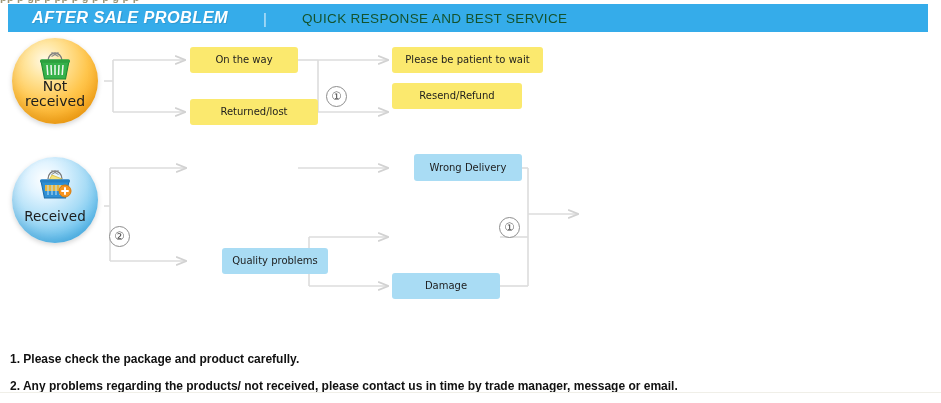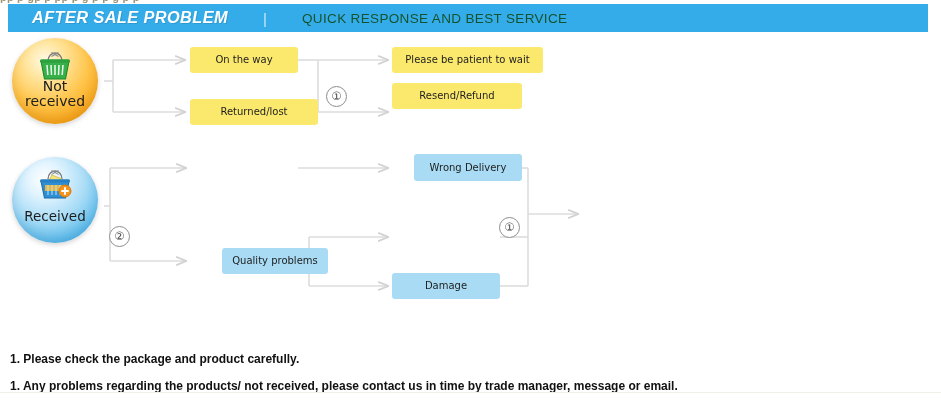--- a/index.html
+++ b/index.html
@@ -288,17 +288,17 @@
     <div class="node blue" style="left:392px; top:241px; width:108px; height:26px;text-align:center;">Damage</div>
 
 
     <div class="marker" style="left:326px; top:54px;">①</div>
     <div class="marker" style="left:109px; top:194px;">②</div>
     <div class="marker" style="left:499px; top:185px;">①</div>
   </div>
 
   <div class="notes">
     <div class="note-line">1. Please check the package and product carefully.</div>
-    <div class="note-line">1. Any problems regarding the products/ not received, please contact us in time by trade manager, message or email.</div>
+    <div class="note-line">2. Any problems regarding the products/ not received, please contact us in time by trade manager, message or email.</div>
   </div>
 
   <div class="bottom-rule"></div>
 </div>
 
 </body></html>

